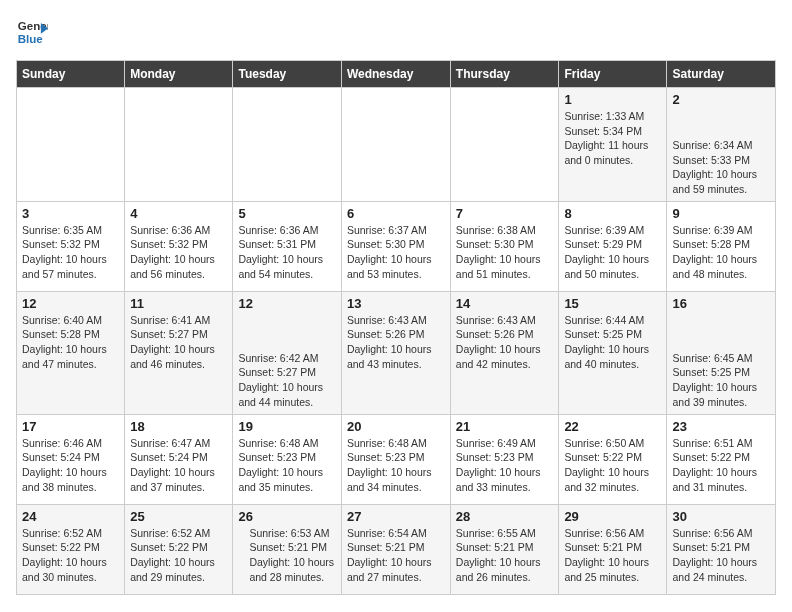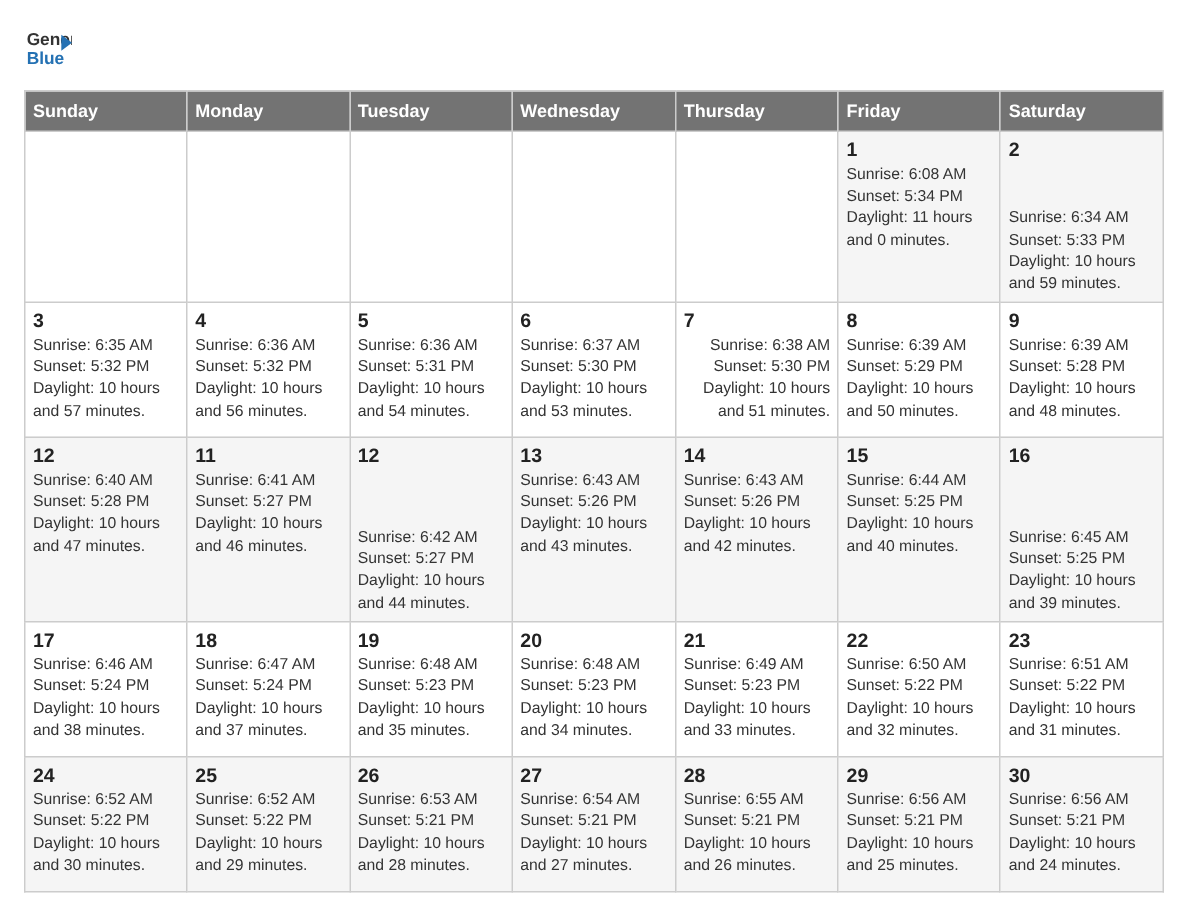--- a/index.html
+++ b/index.html
@@ -34,21 +34,21 @@
     .subtitle {
       font-size: 15px;
       color: #555;
     }
     table {
       width: 100%;
       border-collapse: collapse;
       font-size: 11px;
     }
     thead tr th {
-      background: #737373;
+      background: #404040;
       color: #fff;
       text-align: left;
       padding: 6px 5px;
       font-size: 12px;
       font-weight: bold;
       border: 1px solid #ccc;
     }
     tbody tr td {
       vertical-align: top;
       border: 1px solid #ccc;
@@ -104,21 +104,21 @@
   </thead>
   <tbody id="calendar-body">
   <tr>
         <td class="empty"></td>
         <td class="empty"></td>
         <td class="empty"></td>
         <td class="empty"></td>
         <td class="empty"></td>
         <td>
           <span class="day-num">1</span>
-          <div class="day-info" style="white-space: pre-line;">Sunrise: 6:08 AM
+          <div class="day-info" style="white-space: pre-line;">Sunrise: 1:33 AM
 Sunset: 5:34 PM
 Daylight: 11 hours and 0 minutes.</div>
         </td>
         <td>
           <span class="day-num">2</span>
           <div class="day-info" style="white-space: pre-line; margin-top: 31px;">Sunrise: 6:34 AM
 Sunset: 5:33 PM
 Daylight: 10 hours and 59 minutes.</div>
         </td>
       </tr>
@@ -142,21 +142,21 @@
 Daylight: 10 hours and 54 minutes.</div>
         </td>
         <td>
           <span class="day-num">6</span>
           <div class="day-info" style="white-space: pre-line;">Sunrise: 6:37 AM
 Sunset: 5:30 PM
 Daylight: 10 hours and 53 minutes.</div>
         </td>
         <td>
           <span class="day-num">7</span>
-          <div class="day-info" style="white-space: pre-line; text-align: right;">Sunrise: 6:38 AM
+          <div class="day-info" style="white-space: pre-line;">Sunrise: 6:38 AM
 Sunset: 5:30 PM
 Daylight: 10 hours and 51 minutes.</div>
         </td>
         <td>
           <span class="day-num">8</span>
           <div class="day-info" style="white-space: pre-line;">Sunrise: 6:39 AM
 Sunset: 5:29 PM
 Daylight: 10 hours and 50 minutes.</div>
         </td>
         <td>
@@ -262,21 +262,21 @@
 Daylight: 10 hours and 30 minutes.</div>
         </td>
         <td>
           <span class="day-num">25</span>
           <div class="day-info" style="white-space: pre-line;">Sunrise: 6:52 AM
 Sunset: 5:22 PM
 Daylight: 10 hours and 29 minutes.</div>
         </td>
         <td>
           <span class="day-num">26</span>
-          <div class="day-info" style="white-space: pre-line;">Sunrise: 6:53 AM
+          <div class="day-info" style="white-space: pre-line; margin-left: 11px;">Sunrise: 6:53 AM
 Sunset: 5:21 PM
 Daylight: 10 hours and 28 minutes.</div>
         </td>
         <td>
           <span class="day-num">27</span>
           <div class="day-info" style="white-space: pre-line;">Sunrise: 6:54 AM
 Sunset: 5:21 PM
 Daylight: 10 hours and 27 minutes.</div>
         </td>
         <td>

